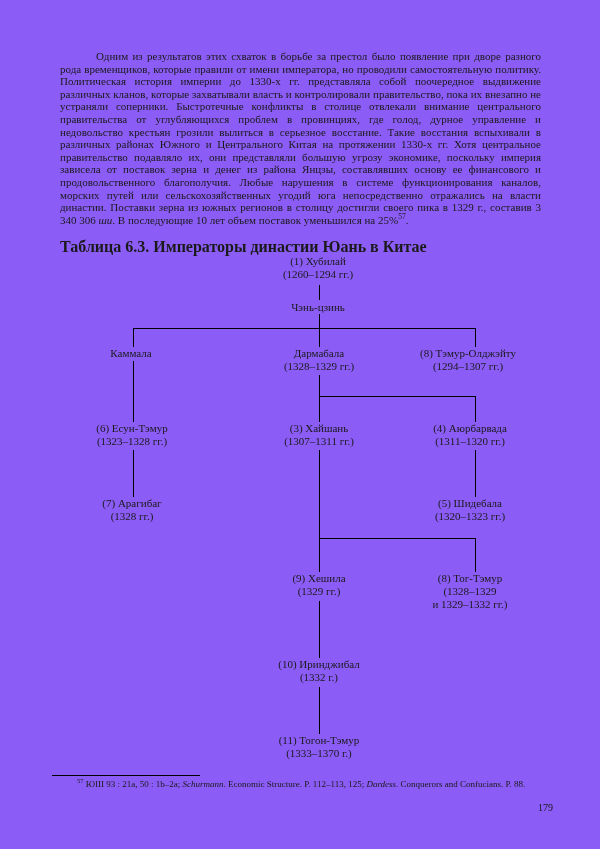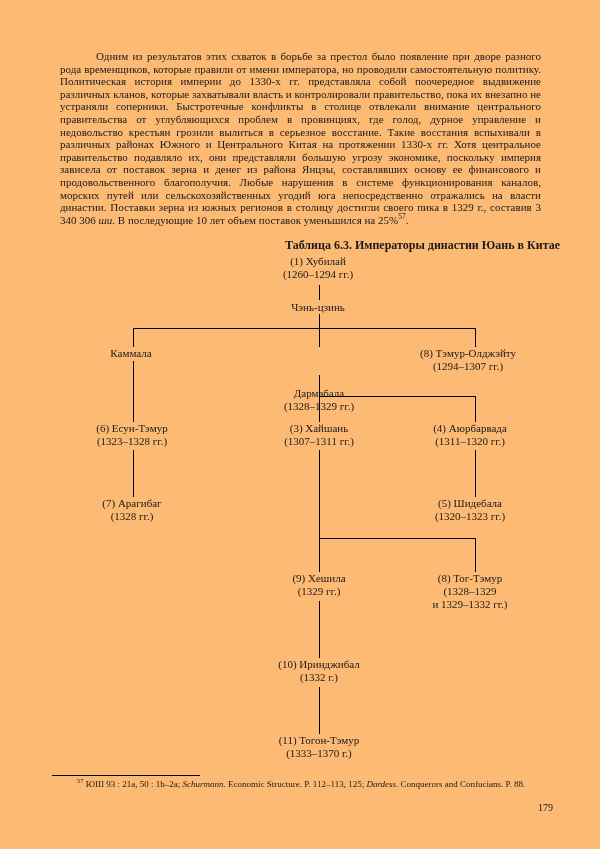--- a/index.html
+++ b/index.html
@@ -5,40 +5,40 @@
   html, body { margin: 0; padding: 0; }
   body {
     width: 600px; height: 849px;
     background: #ffffff;
     font-family: "Liberation Serif", "DejaVu Serif", serif;
     color: #1a1a1a;
   }
   .page {
     position: relative;
     width: 600px; height: 849px;
-    background: #fdba74;
+    background: #8b5cf6;
     overflow: hidden;
   }
   .body-text {
     position: absolute;
     left: 60px; top: 50px; width: 481px;
     margin: 0;
     font-size: 11px;
     line-height: 12.6px;
     text-align: justify;
     text-indent: 36px;
   }
   .body-text sup { font-size: 7.5px; line-height: 0; }
   .table-title {
     position: absolute;
     left: 60px; top: 238px; width: 500px;
     margin: 0;
-    font-size: 12px;
+    font-size: 16px;
     font-weight: bold;
-    text-align: right;
+    text-align: left;
   }
   .tree { position: absolute; left: 0; top: 0; width: 600px; height: 604px; }
   .node {
     position: absolute;
     width: 160px;
     text-align: center;
     font-size: 11px;
     line-height: 13px;
   }
   .vl { position: absolute; width: 1px; background: #000000; }
@@ -77,21 +77,21 @@
     <div class="node" style="left:238px; top:255px;">
       <div>(1) Хубилай</div>
       <div>(1260–1294 гг.)</div>
     </div>
     <div class="node" style="left:238px; top:301px;text-align:center;">
       <div>Чэнь-цзинь</div>
     </div>
     <div class="node" style="left:51px; top:347px;">
       <div>Каммала</div>
     </div>
-    <div class="node" style="left:239px; top:347px;margin-top:40px;">
+    <div class="node" style="left:239px; top:347px;">
       <div>Дармабала</div>
       <div>(1328–1329 гг.)</div>
     </div>
     <div class="node" style="left:388px; top:347px;">
       <div>(8) Тэмур-Олджэйту</div>
       <div>(1294–1307 гг.)</div>
     </div>
     <div class="node" style="left:52px; top:422px;">
       <div>(6) Есун-Тэмур</div>
       <div>(1323–1328 гг.)</div>

